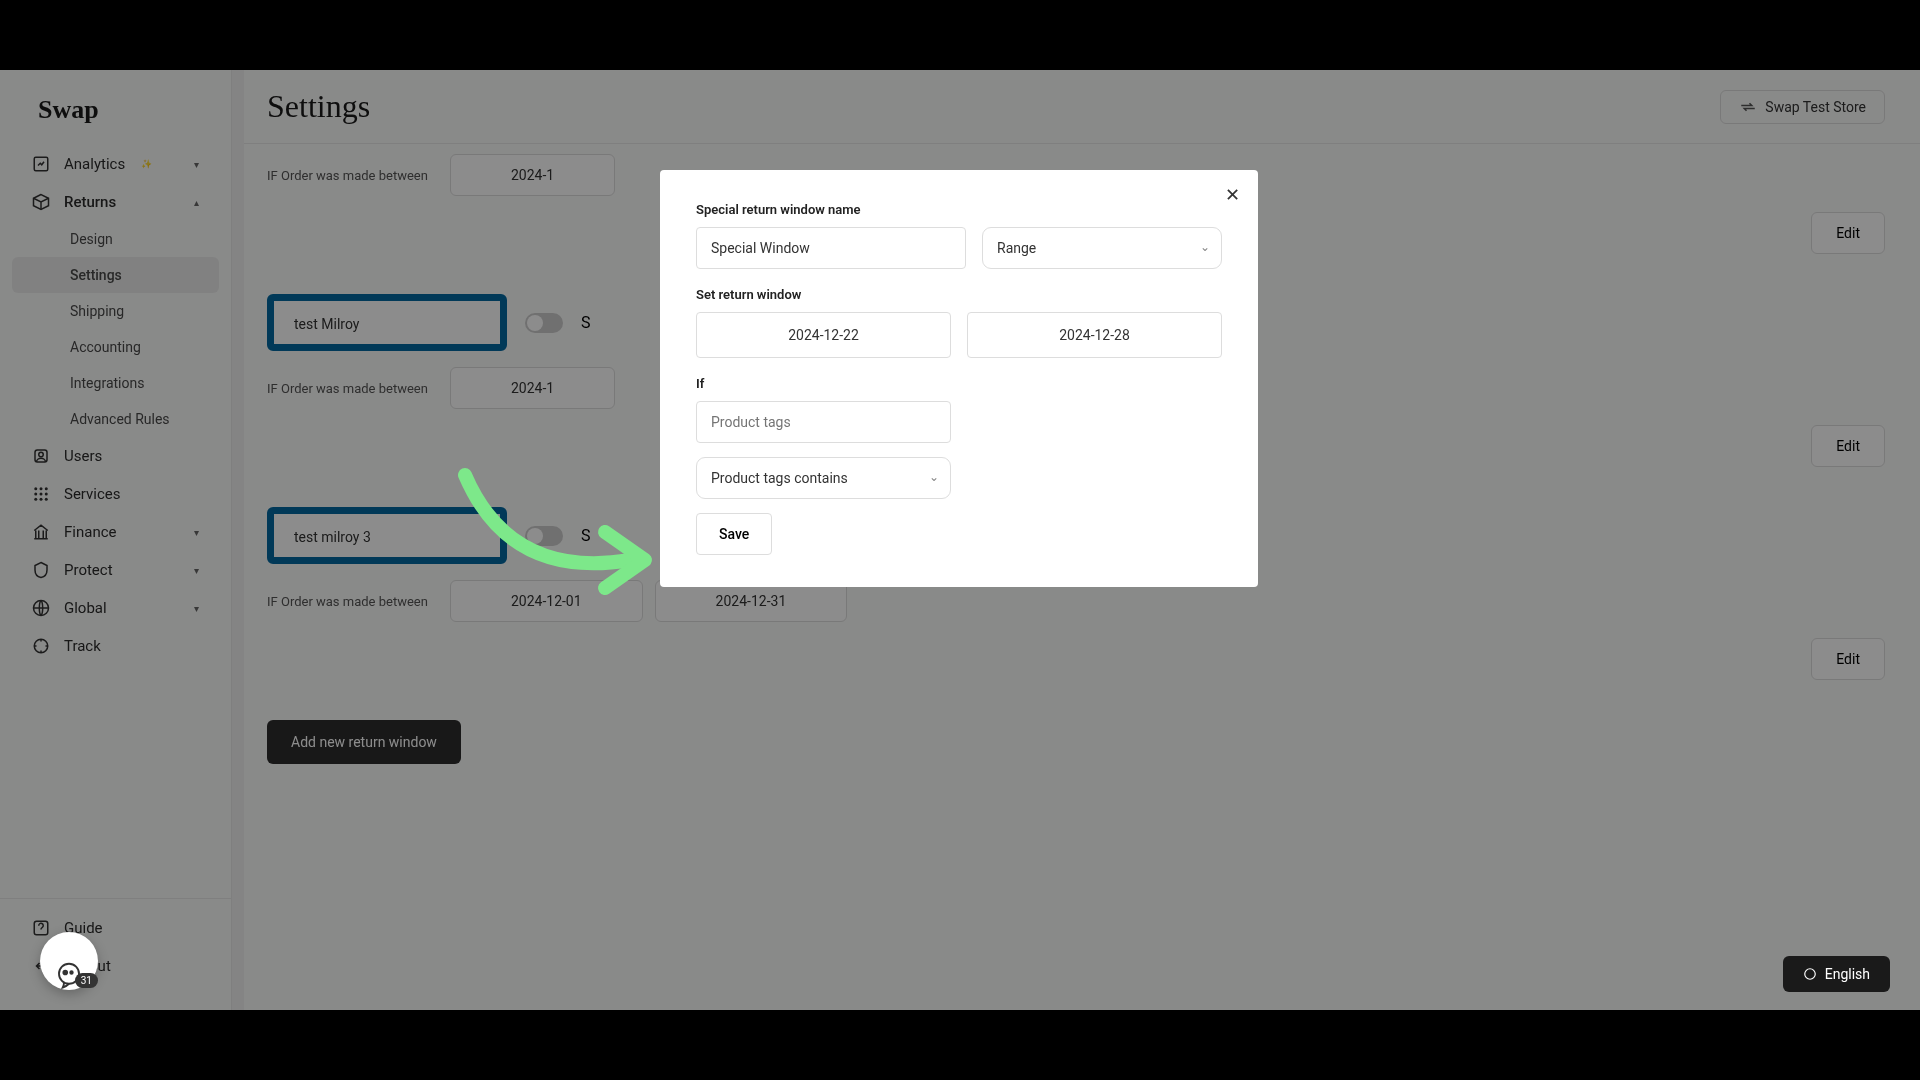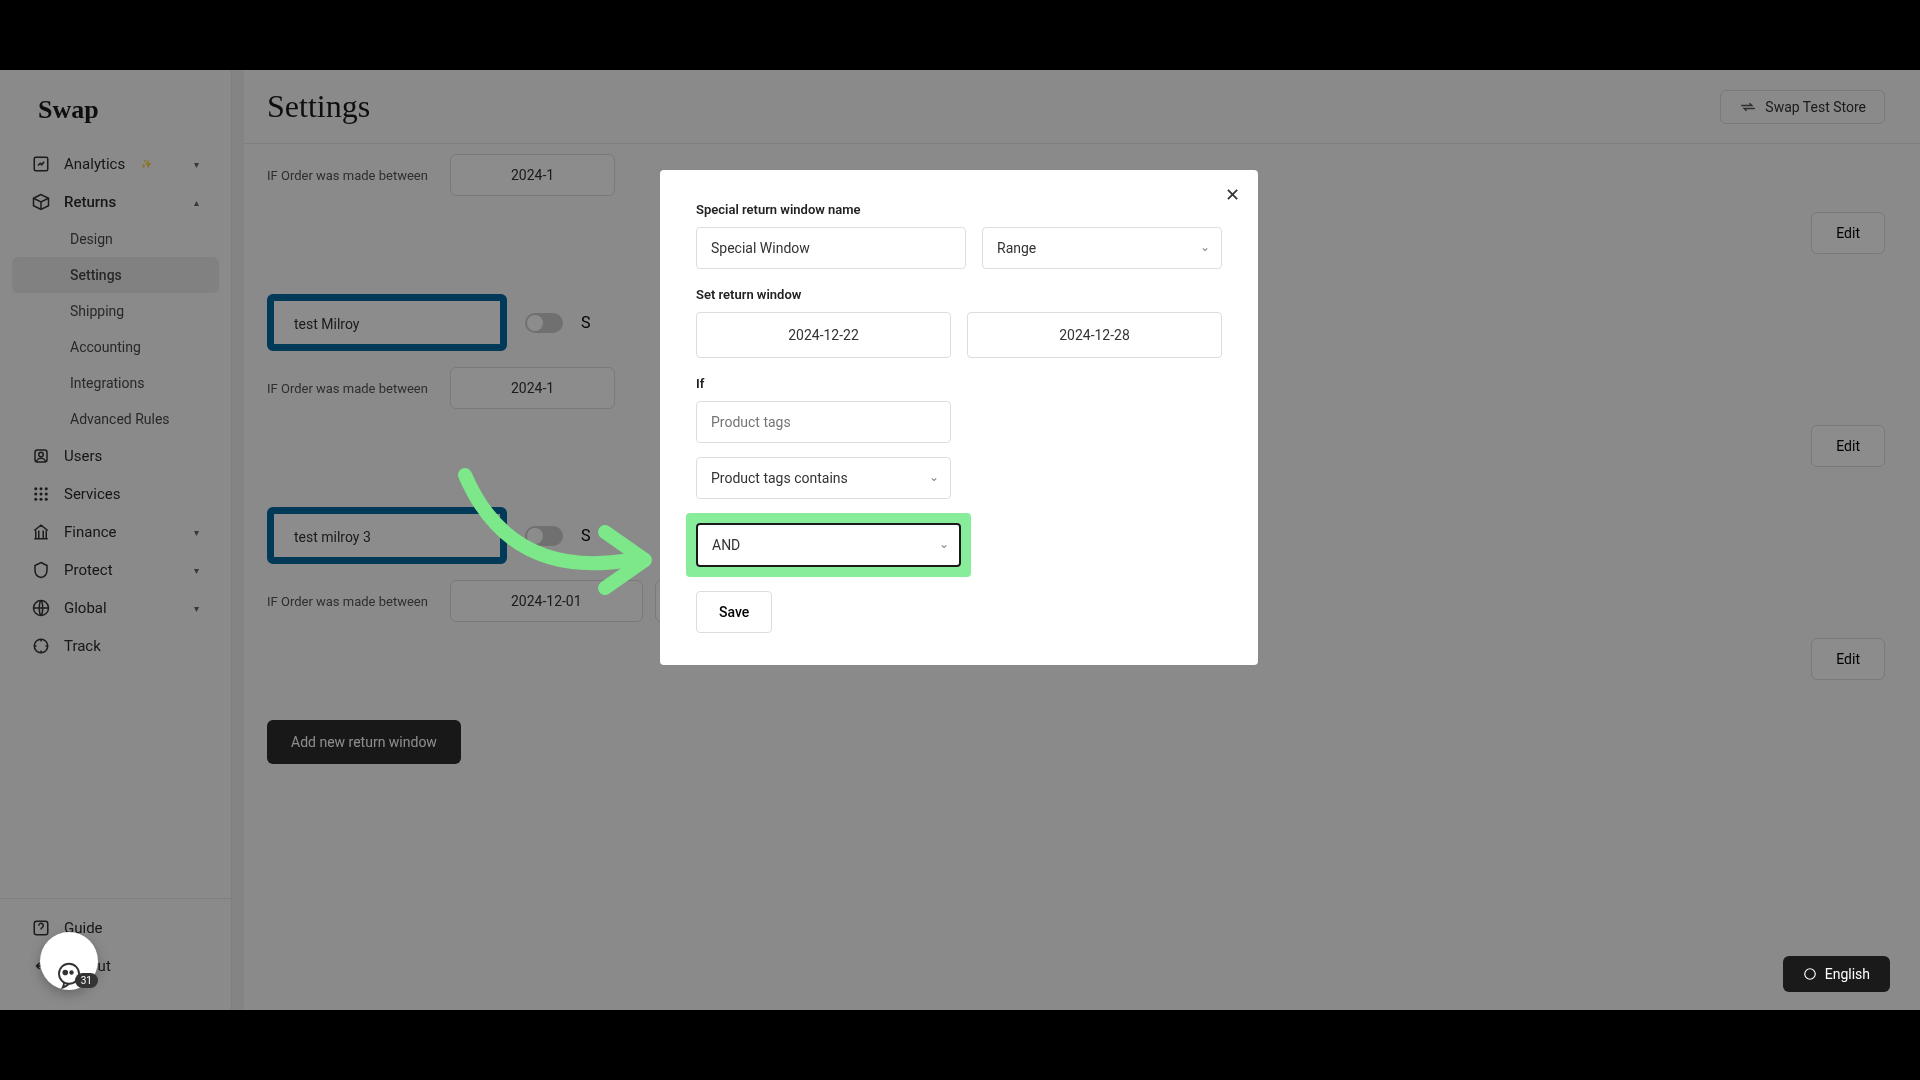--- a/index.html
+++ b/index.html
@@ -293,21 +293,21 @@
   border: 1px solid #ddd;
   border-radius: 4px;
   font-size: 14px;
   color: #333;
 }
 
 .modal-select {
   flex: 1;
   padding: 12px 14px;
   border: 1px solid #ddd;
-  border-radius: 4px;
+  border-radius: 9px;
   font-size: 14px;
   color: #333;
   background: #fff;
   appearance: none;
   position: relative;
 }
 
 .select-wrap {
   flex: 1;
   position: relative;
@@ -650,27 +650,20 @@
   </div>
 
   <div class="modal-half">
     <div class="select-wrap">
       <select class="modal-select" style="width:100%">
         <option>Product tags contains</option>
       </select>
     </div>
   </div>
 
-  <div class="highlight-wrap">
-    <div class="select-wrap">
-      <select class="modal-select" style="width:100%">
-        <option>AND</option>
-      </select>
-    </div>
-  </div>
 
 
   <button class="save-btn">Save</button>
 </div>
 
 <svg class="arrow-svg" width="210" height="150" viewBox="0 0 210 150">
   <path d="M 15 15 Q 60 120 180 100" stroke="#7de88a" stroke-width="14" fill="none" stroke-linecap="round"></path>
   <path d="M 155 72 L 195 100 L 155 128" stroke="#7de88a" stroke-width="14" fill="none" stroke-linecap="round" stroke-linejoin="round"></path>
 </svg>
 

